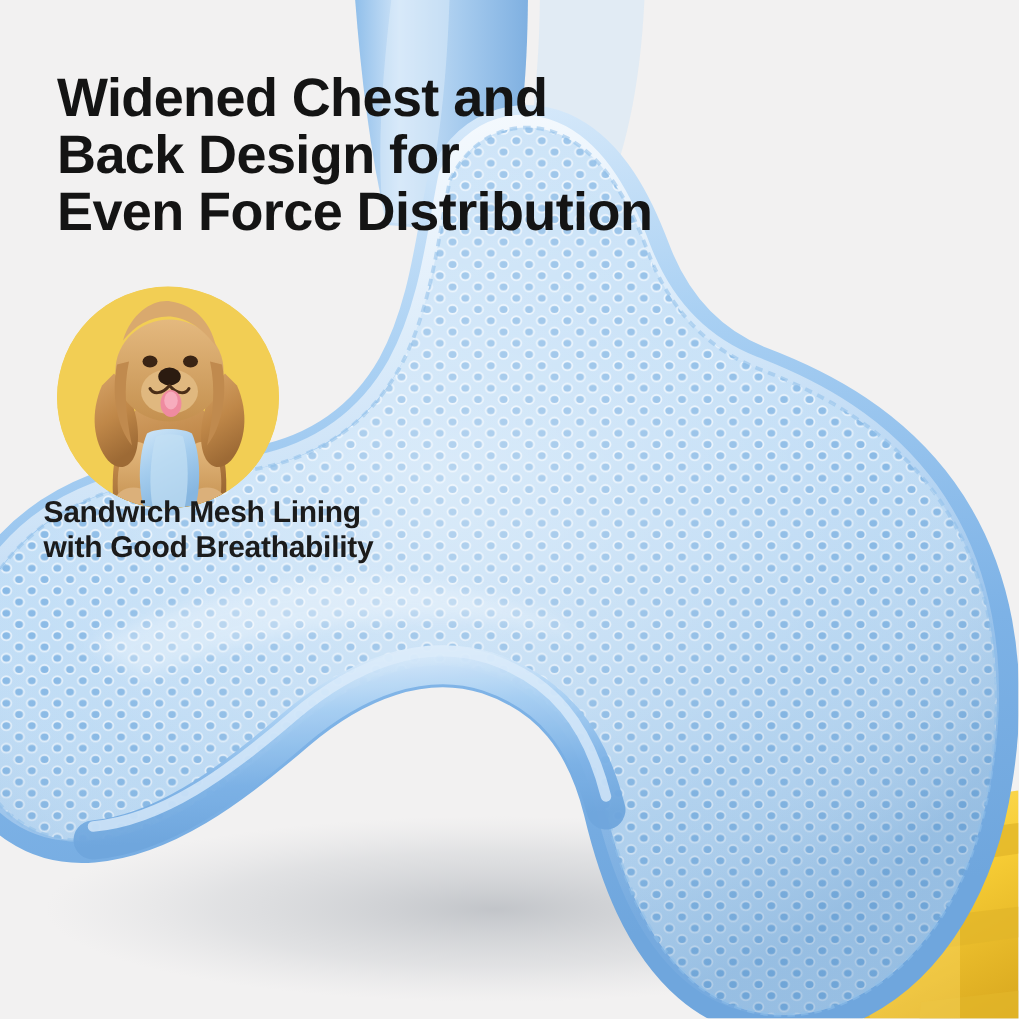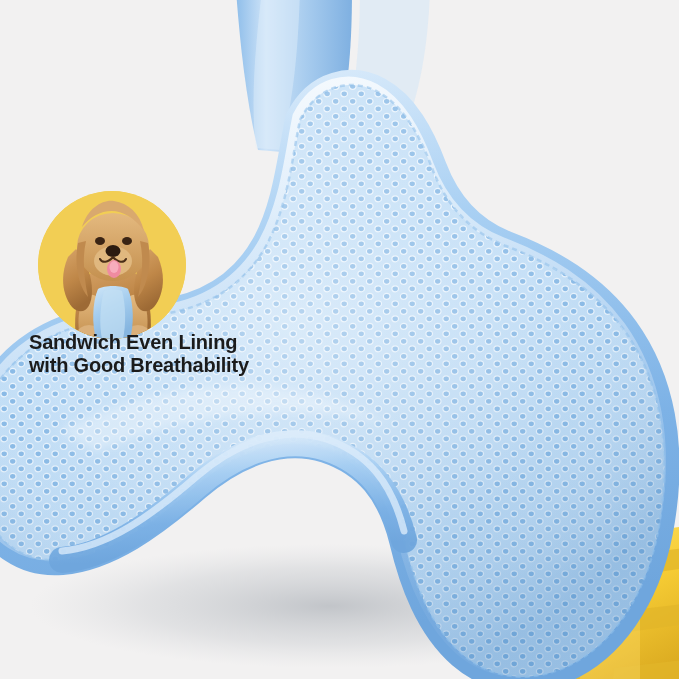--- a/index.html
+++ b/index.html
@@ -186,20 +186,23 @@
         <path d="M 404,540 C 392,492 368,462 326,448 C 282,434 236,452 196,486
                  C 152,524 108,556 62,560" fill="none" stroke="url(#bind)" stroke-width="26" stroke-linecap="round"></path>
         <path d="M 404,540 C 392,492 368,462 326,448 C 282,434 236,452 196,486
                  C 152,524 108,556 62,560" fill="none" stroke="#dcecfb" stroke-width="7" stroke-linecap="round" transform="translate(0,-9)" opacity="0.8"></path>
       </g>
 
       <path d="M 60,430 C 180,372 300,372 396,428 C 330,402 200,406 96,452 Z" fill="#ffffff" opacity="0.30" filter="url(#blurSm)"></path>
     </svg>
   </div>
 
+  <div id="headline">Widened Chest and
+Back Design for
+Even Force Distribution</div>
 
   <div id="badge">
     <svg width="148" height="148" viewBox="0 0 148 148">
       <defs>
         <clipPath id="circleClip">
             <circle cx="74" cy="74" r="74"></circle>
           </clipPath>
         <linearGradient id="coat" x1="0" y1="0" x2="0.3" y2="1">
           <stop offset="0%" stop-color="#d7a468"></stop>
           <stop offset="55%" stop-color="#bf8748"></stop>
@@ -250,16 +253,16 @@
         <path d="M 75,66 C 70,72 64,72 62,68 M 75,66 C 80,72 86,72 88,68" stroke="#4a2e18" stroke-width="2" fill="none" stroke-linecap="round"></path>
         <ellipse cx="76" cy="78" rx="7" ry="9" fill="#ef8ba0"></ellipse>
         <ellipse cx="76" cy="76" rx="4.5" ry="6" fill="#f7adbd"></ellipse>
 
         <path d="M 40,52 C 36,72 40,94 50,106 C 46,86 44,68 48,50 Z" fill="#c08a4e"></path>
         <path d="M 110,52 C 114,72 110,94 100,106 C 104,86 106,68 102,50 Z" fill="#c08a4e"></path>
       </g>
     </svg>
   </div>
 
-  <div id="badge-caption">Sandwich Even Lining
+  <div id="badge-caption">Sandwich Mesh Lining
 with Good Breathability</div>
 
 </div>
 
 </body></html>

